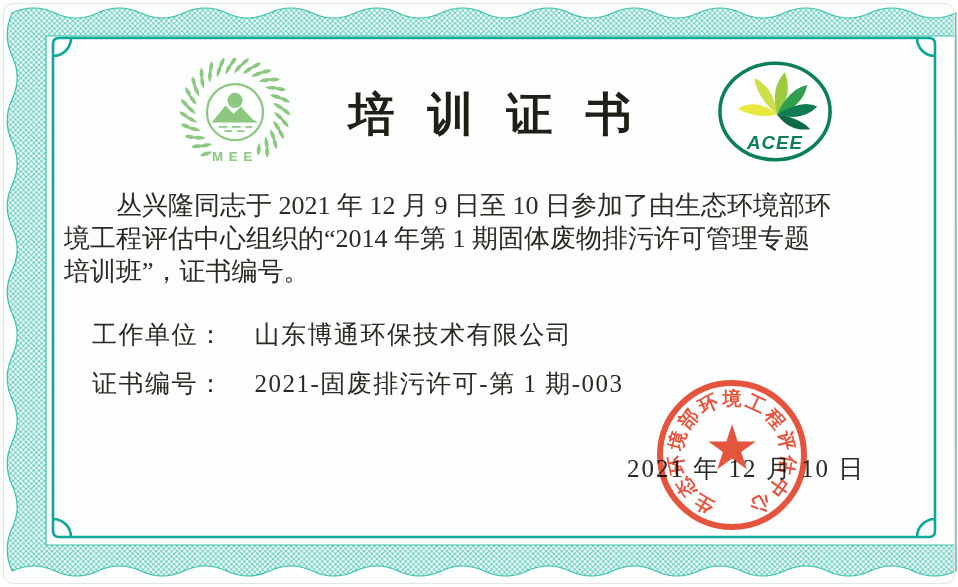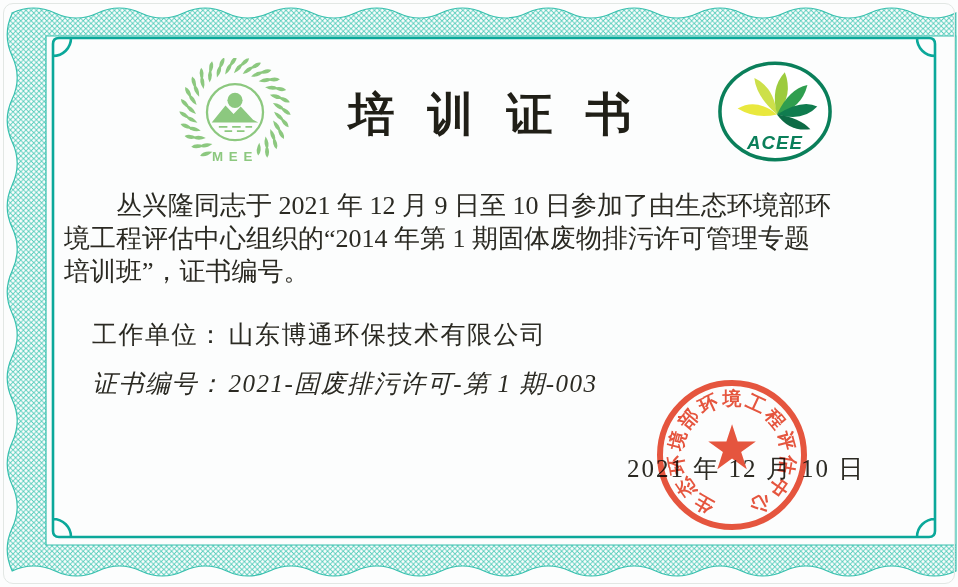--- a/index.html
+++ b/index.html
@@ -17,22 +17,22 @@
     white-space:nowrap;color:#201f17;line-height:1;
   }
   .acee-logo{position:absolute;left:716px;top:60px;width:118px;height:103px;}
   
   .para{position:absolute;left:64px;top:189px;width:840px;font-size:26px;line-height:33px;color:#2b2a23;}
   .para .line{white-space:nowrap;}
   .para .indent{text-indent:52px;}
   
   .field-row{position:absolute;left:92px;font-size:25px;color:#2b2a23;white-space:nowrap;letter-spacing:1.5px;}
   .row-workunit{top:318px;}
-  .row-certno{top:367px;font-style:italic;}
-  .field-value{margin-left:4px;}
+  .row-certno{top:367px;}
+  .field-value{margin-left:30px;}
   
   .issue-date{position:absolute;left:627px;top:452px;font-size:25px;letter-spacing:2px;color:#2b2a23;white-space:nowrap;text-align:center;}
   
   .seal{position:absolute;left:657px;top:380px;width:150px;height:150px;mix-blend-mode:multiply;opacity:.9;}
   .seal-ring{position:absolute;inset:0;border:6px solid #e64329;border-radius:50%;}
   .seal-star{
     position:absolute;left:50%;top:45%;transform:translate(-50%,-50%);
     font-size:62px;line-height:1;color:#e64329;font-family:"DejaVu Sans",sans-serif;
   }
   .seal-ch{

